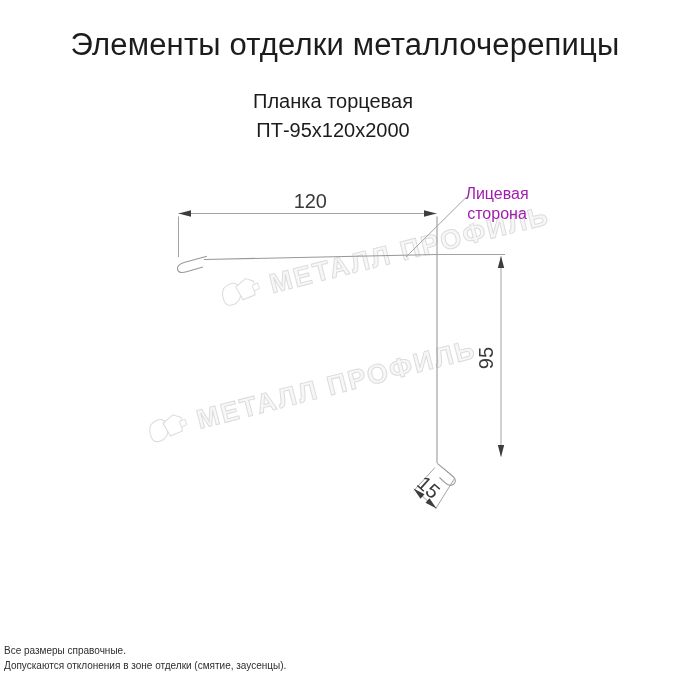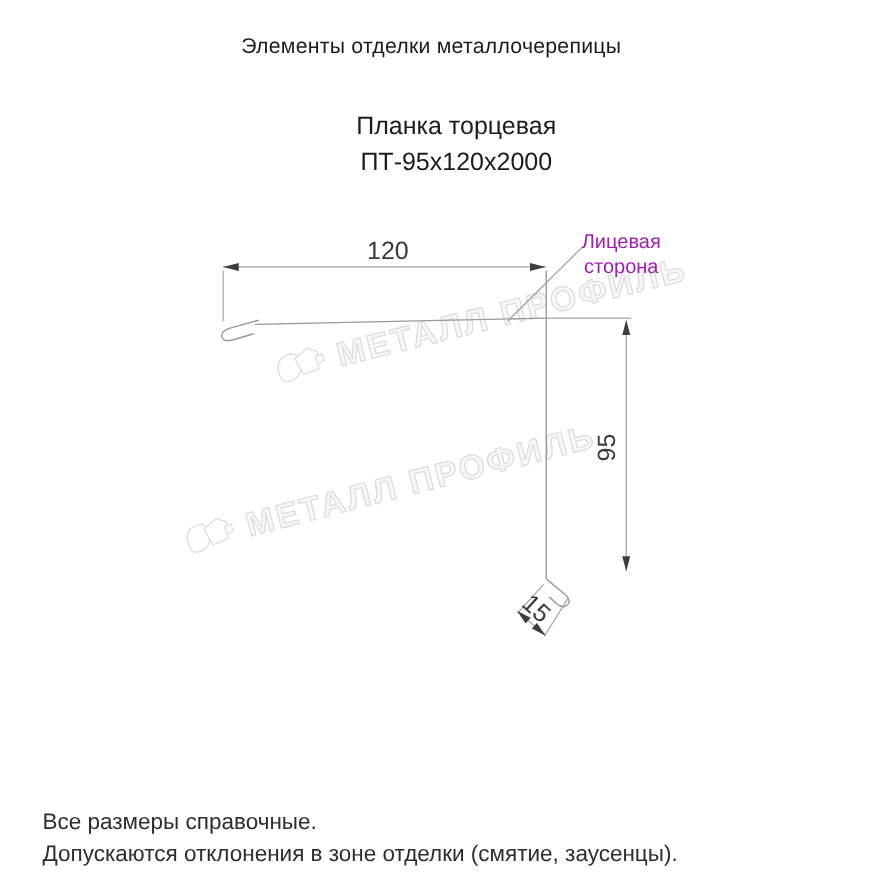--- a/index.html
+++ b/index.html
@@ -3,34 +3,34 @@
 <meta charset="utf-8">
 <style>
   html,body{margin:0;padding:0;background:#fff;}
   #canvas{
     position:relative;width:700px;height:700px;background:#ffffff;
     overflow:hidden;font-family:"Liberation Sans","DejaVu Sans",sans-serif;
   }
   .abs{position:absolute;}
   .title{
     left:0;top:27px;width:690px;text-align:center;
-    font-size:17px;color:#1c1c1c;letter-spacing:.2px;
+    font-size:31px;color:#1c1c1c;letter-spacing:.2px;
   }
-  .subtitle{left:0;width:666px;text-align:center;font-size:20px;color:#1c1c1c;padding-left:32px;}
+  .subtitle{left:0;width:666px;text-align:center;font-size:20px;color:#1c1c1c;}
   .sub1{top:90px;}
   .sub2{top:119px;}
   .dimtext{font-size:20px;color:#3a3a3a;text-align:center;}
   .dim120{left:287px;top:190px;width:40px;text-align:right;}
   .dim95{left:465px;top:346px;width:44px;height:24px;transform:rotate(-90deg);}
   .dim15{left:410px;top:476px;width:36px;height:24px;transform:rotate(42deg);}
   .facelabel{
     left:459px;top:184px;width:76px;text-align:center;
     font-size:16px;line-height:1.25;color:#a21caf;
   }
-  .footnotes{left:34px;top:644px;font-size:18px;line-height:1.45;color:#2e2e2e;}
+  .footnotes{left:4px;top:644px;font-size:10px;line-height:1.45;color:#2e2e2e;}
   svg.drawing{left:0;top:0;z-index:3;}
   .text-layer{z-index:4;}
   .watermark{
     display:flex;align-items:center;gap:10px;z-index:1;
     width:340px;height:60px;white-space:nowrap;pointer-events:none;
   }
   .wm1{left:214px;top:226px;transform:rotate(-14deg);}
   .wm2{left:141px;top:361px;transform:rotate(-14.5deg);}
   .wm-text{
     font-size:27px;font-weight:bold;letter-spacing:2px;

